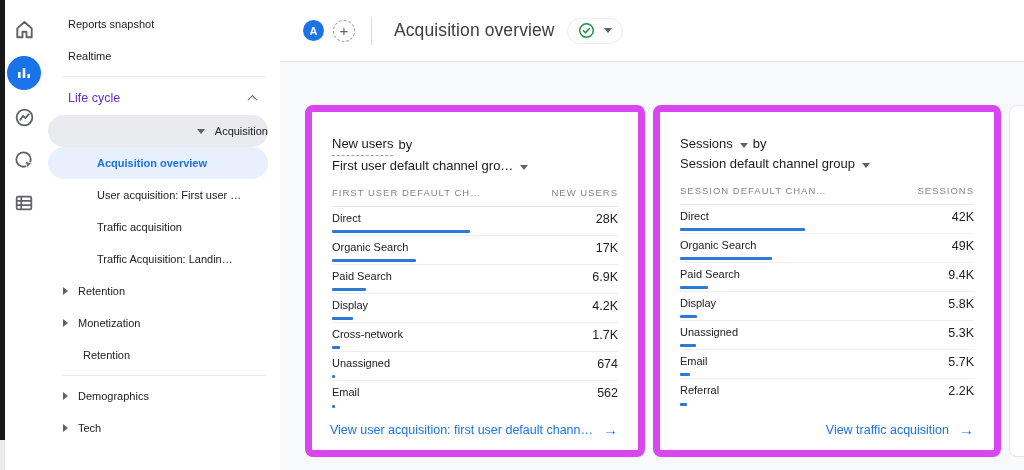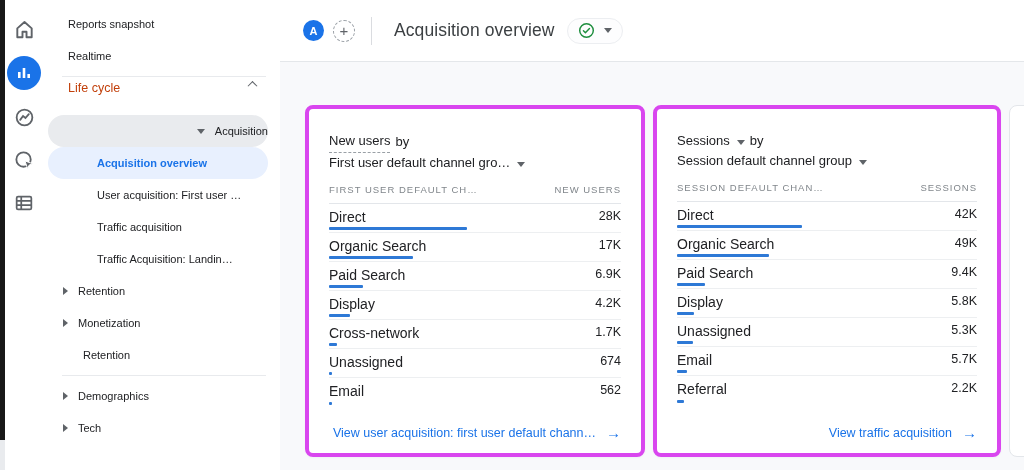--- a/index.html
+++ b/index.html
@@ -20,59 +20,59 @@
   
   .sidebar { width:232px; flex:none; background:#fff; padding-top:8px; overflow:hidden; }
   .s-item { height:32px; display:flex; align-items:center; margin-right:12px; border-radius:16px;
     font-size:11px; color:#202124; cursor:pointer; white-space:nowrap; }
   .s-item.plain { padding-left:20px; }
   .s-item.ind   { padding-left:35px; }
   .s-item.sub   { padding-left:49px; }
   .s-item.hl    { background:#e9ebee;justify-content:flex-end; }
   .s-item.sel   { background:#e8f0fe; color:#1a73e8; font-weight:bold; }
   .s-item .caret { margin-left:15px; margin-right:10px; flex:none; }
-  .s-section { height:34px; display:flex; justify-content:space-between;
-    padding:0 24px 0 20px; font-size:12.5px; color:#c2410c; cursor:pointer; }
+  .s-section { height:34px; display:flex; align-items:center; justify-content:space-between;
+    padding:0 24px 0 20px; font-size:12.5px; color:#6d28d9; cursor:pointer; }
   .s-divider { height:1px; background:#e8eaed; margin:4px 14px 4px 14px; }
 
   
   .tri-right { width:0; height:0; border-left:5px solid #5f6368; border-top:4px solid transparent; border-bottom:4px solid transparent; display:inline-block; }
   .tri-down  { width:0; height:0; border-top:5px solid #5f6368; border-left:4px solid transparent; border-right:4px solid transparent; display:inline-block; }
   .chev-up { width:7px; height:7px; border-left:1.6px solid #5f6368; border-top:1.6px solid #5f6368; transform:rotate(45deg) translate(1px,1px); display:inline-block; }
 
   
   .main { flex:1; display:flex; flex-direction:column; background:#f8f9fb; min-width:0; }
   .topbar { height:62px; background:#fff; border-bottom:1px solid #e4e7ea; display:flex; align-items:center; padding-left:23px; flex:none; }
   .avatar { width:21px; height:21px; border-radius:50%; background:#1a73e8; color:#fff; font-size:11px; font-weight:bold;
     display:flex; align-items:center; justify-content:center; cursor:pointer; flex:none; }
   .plus-btn { width:22px; height:22px; border-radius:50%; border:1px dashed #9aa0a6; color:#5f6368; font-size:15px;
     display:flex; align-items:center; justify-content:center; margin-left:9px; cursor:pointer; flex:none; }
   .vdiv { width:1px; height:28px; background:#dadce0; margin:0 22px 0 16px; }
   .page-title { font-size:17.5px; font-weight:400; color:#3c4043; letter-spacing:.1px; }
   .status-pill { height:26px; border:1px solid #eceef1; background:#fdfdfe; border-radius:13px; display:flex; align-items:center;
     gap:9px; padding:0 10px; margin-left:12px; cursor:pointer; }
 
   .content { display:flex; gap:8px; padding:43px 0 0 25px; align-items:flex-start; }
-  .card { background:#fff; border:4px solid #d946ef; border-radius:8px; box-shadow:0 1px 2px rgba(60,64,67,.04);
+  .card { background:#fff; border:7px solid #d946ef; border-radius:8px; box-shadow:0 1px 2px rgba(60,64,67,.04);
     height:352px; padding:22px 20px 14px 20px; position:relative; flex:none; }
   .card.c1 { width:340px; }
   .card.c2 { width:348px; }
   .card-sliver { width:20px; height:352px; background:#fff; border:1px solid #e3e6ea; border-radius:8px 0 0 8px; flex:none; }
 
   .line1, .line2 { font-size:13px; line-height:20px; color:#202124; display:flex; align-items:center; gap:5px; }
   .line2 { cursor:pointer; }
   .metric { cursor:pointer; }
   .metric.dashed { border-bottom:1px dashed #9aa0a6; padding-bottom:1px; }
   .ttl-caret { margin-left:2px; margin-top:2px; }
 
   .thead { margin-top:11px; display:flex; justify-content:space-between; font-size:9.5px; letter-spacing:1px;
     color:#80868b; padding-bottom:8px; border-bottom:1px solid #e3e6ea; }
   .t-row { height:29px; border-bottom:1px solid #edeff1; position:relative; }
   .t-row:last-child { border-bottom:none; }
-  .t-lbl { position:absolute; top:5px; left:0; font-size:14px; color:#202124; }
+  .t-lbl { position:absolute; top:5px; left:0; font-size:11px; color:#202124; }
   .t-val { position:absolute; top:5px; right:0; font-size:12.5px; color:#202124; }
   .t-bar { position:absolute; bottom:2px; left:0; height:3px; background:#2e79d6; border-radius:1px; }
 
   .card-footer { position:absolute; right:20px; bottom:13px; display:flex; align-items:center; gap:10px;
     color:#1a73e8; font-size:12.5px; cursor:pointer; text-decoration:none; }
   .card-footer .arrow { font-size:15px; line-height:1; }
 </style>
 </head>
 <body>
 

